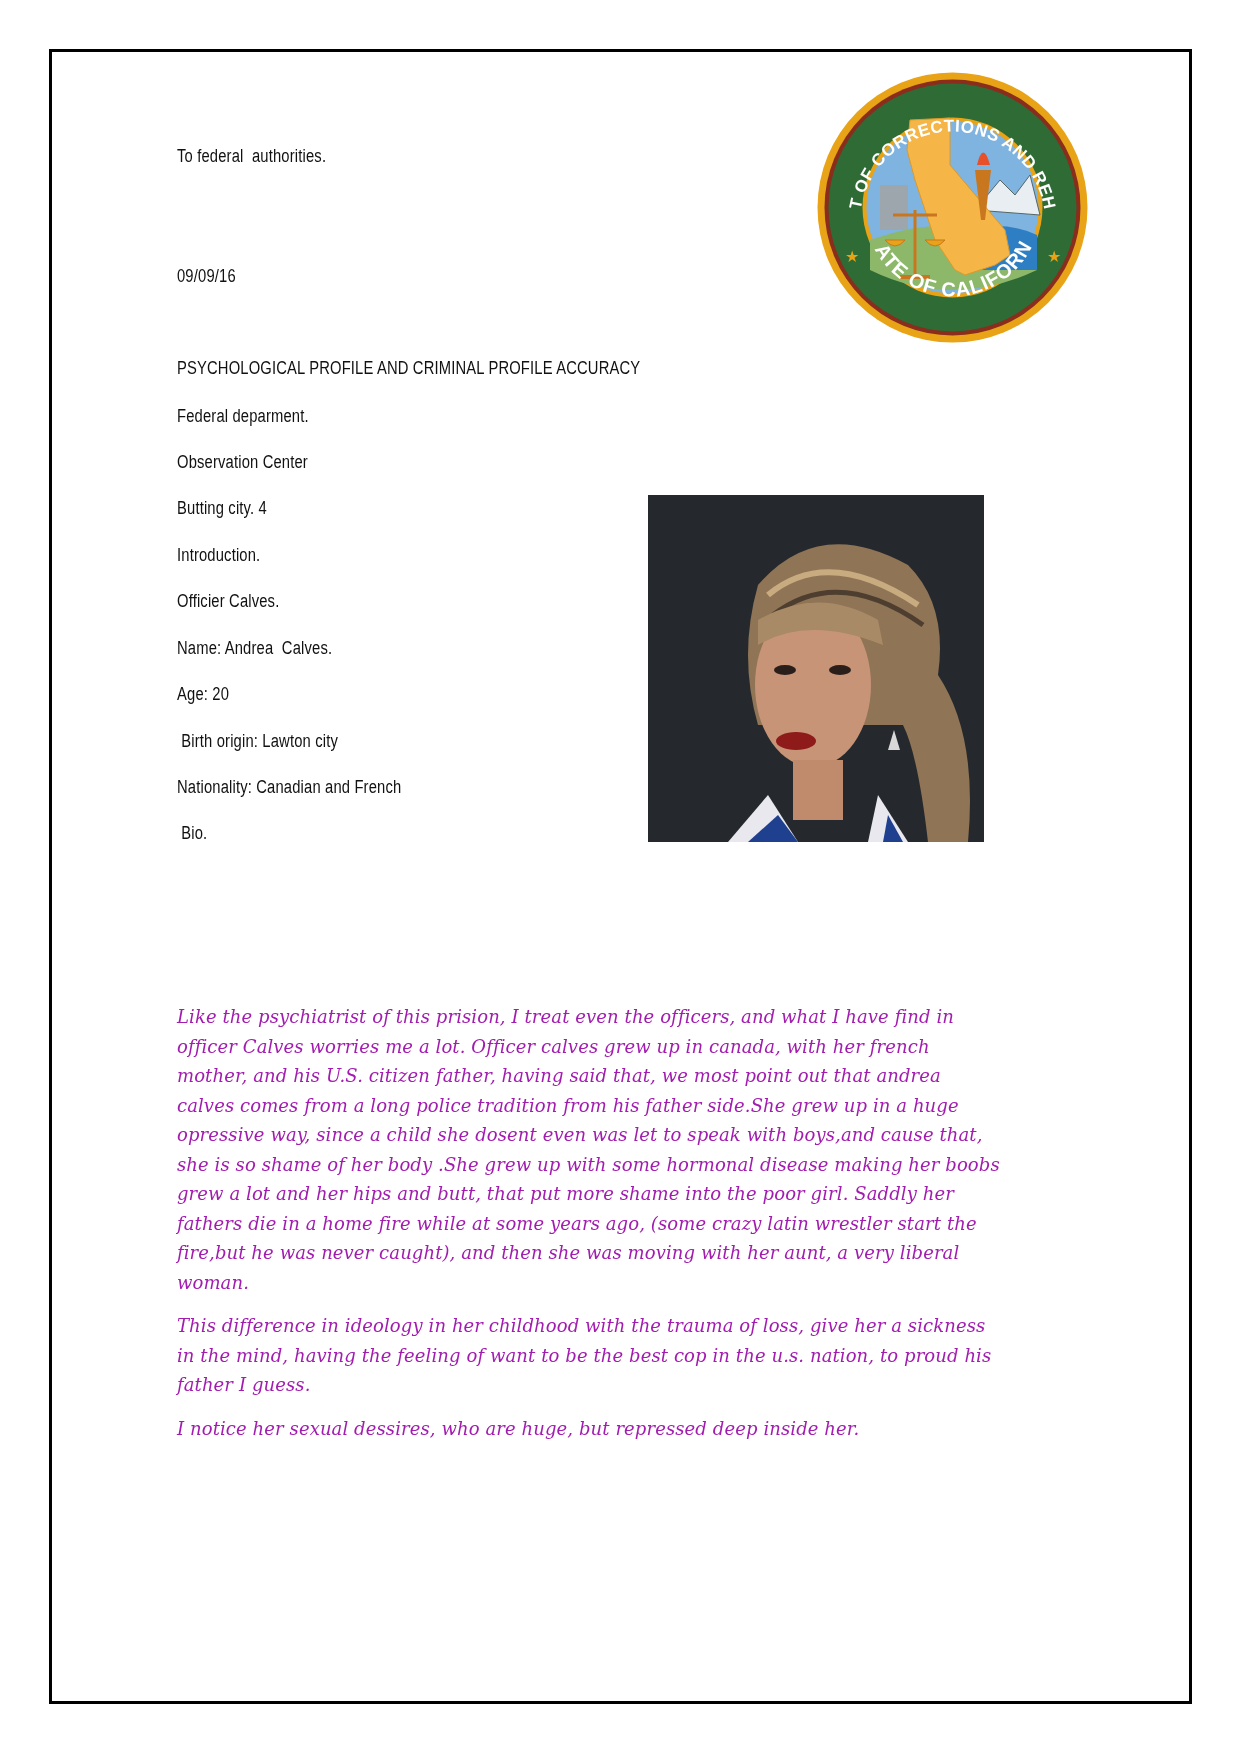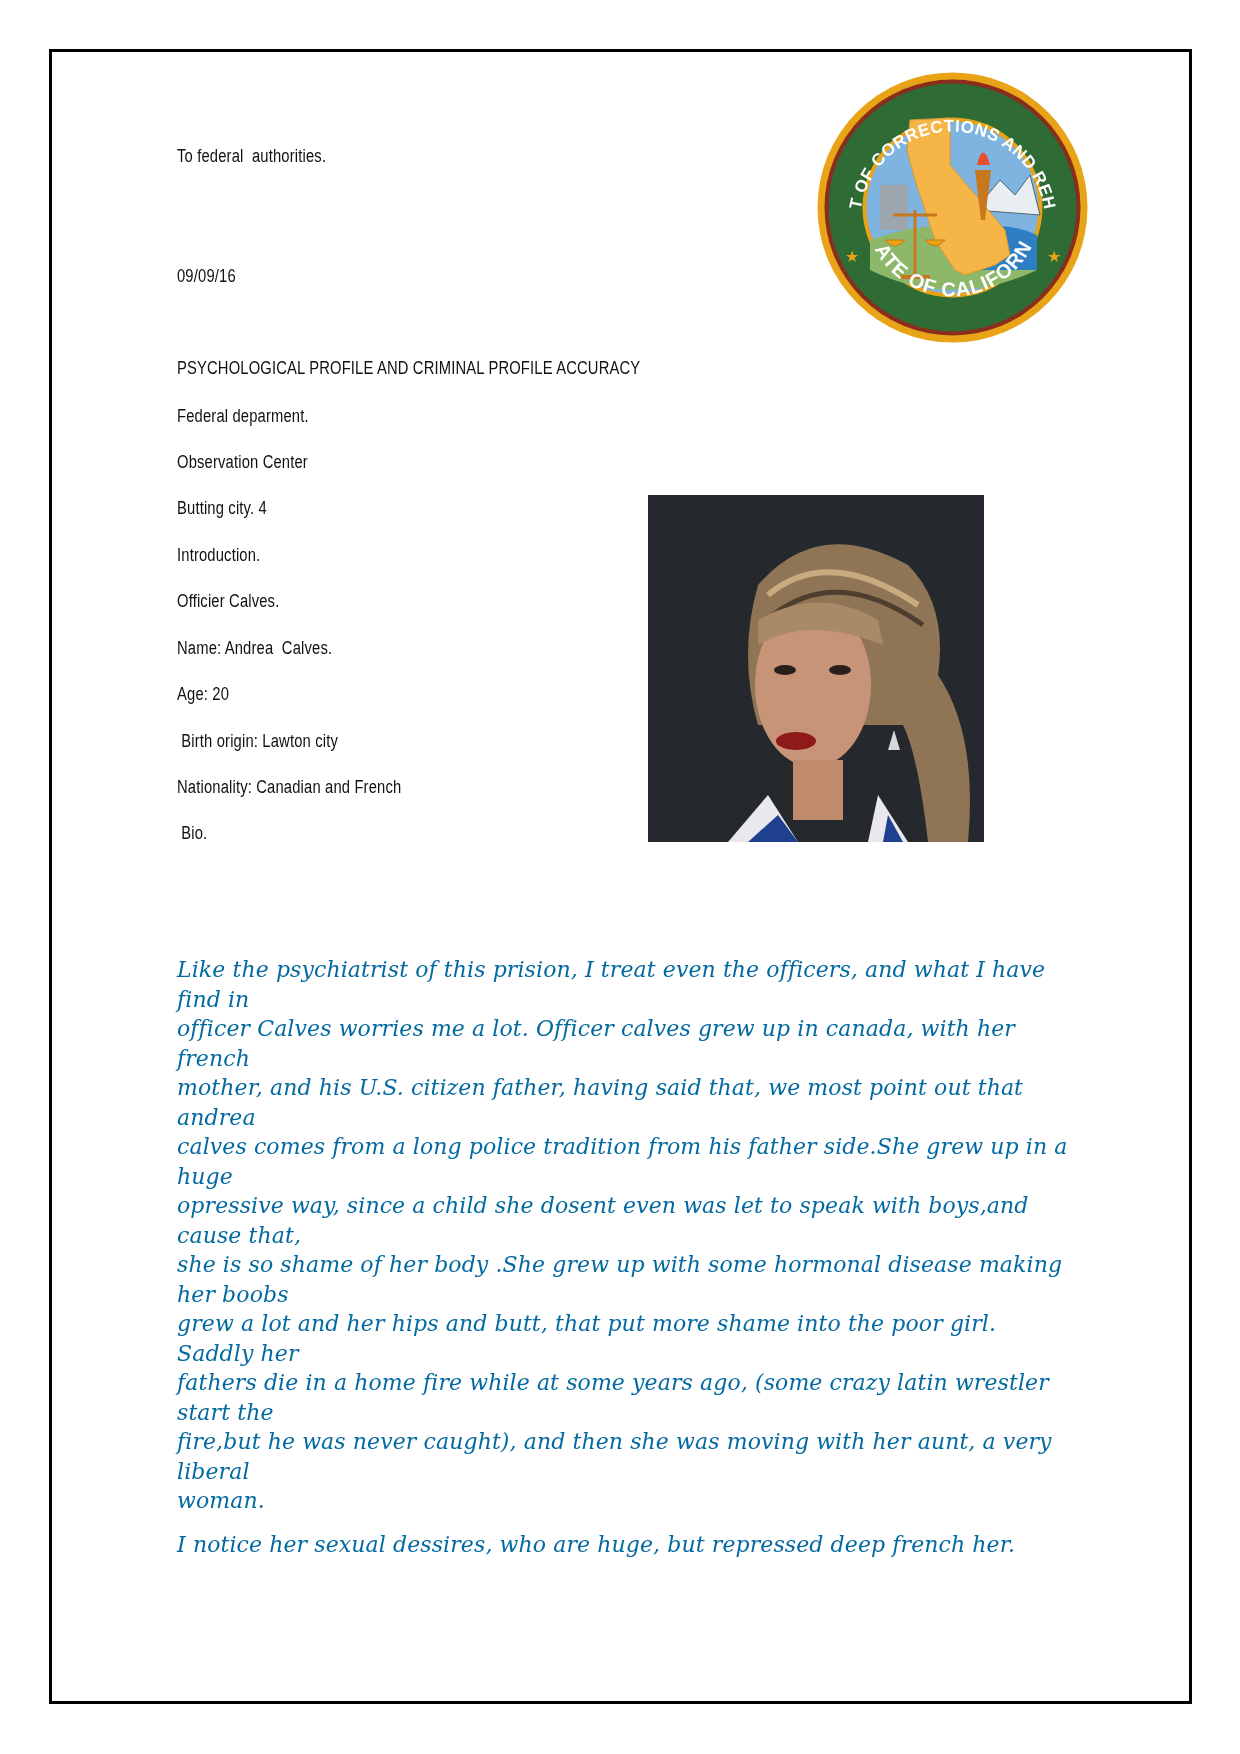--- a/index.html
+++ b/index.html
@@ -14,23 +14,23 @@
     font-size: 18px; color: #111; letter-spacing: 0.2px;
     transform-origin: left top; transform: scaleX(0.82);
     white-space: pre; margin: 0;
   }
   .logo { position: absolute; left: 815px; top: 70px; width: 275px; height: 275px; }
   .photo {
     position: absolute; left: 648px; top: 495px; width: 336px; height: 347px;
     background: #25292d; overflow: hidden;
   }
   .bio {
-    position: absolute; left: 177px; top: 955px; width: 900px;
+    position: absolute; left: 177px; top: 1002px; width: 900px;
     font-family: "DejaVu Serif", serif; font-style: italic;
-    font-size: 22px; line-height: 29.5px; color: #0369a1; letter-spacing: 0.1px;
+    font-size: 18px; line-height: 29.5px; color: #a21caf; letter-spacing: 0.1px;
   }
   .bio p { margin: 0 0 14px 0; white-space: pre-line; }
 </style>
 </head>
 <body>
 
 <div class="page-border"></div>
 
 <p class="cond" style="top:146px">To federal  authorities.</p>
 <p class="cond" style="top:266px">09/09/16</p>
@@ -105,14 +105,17 @@
   <p>Like the psychiatrist of this prision, I treat even the officers, and what I have find in
 officer Calves worries me a lot. Officer calves grew up in canada, with her french
 mother, and his U.S. citizen father,  having said that, we most point out that andrea
 calves comes from a long police tradition from his father side.She  grew up in a huge
 opressive way, since a child she dosent even was let to speak  with boys,and cause that,
 she is so shame of her body .She grew up with some hormonal disease making her boobs
 grew a lot and her hips and butt, that put more shame into  the poor girl. Saddly her
 fathers die in a home fire while at some years ago, (some crazy latin wrestler start the
 fire,but he was never caught), and then she was moving with her aunt, a very liberal
 woman.</p>
-  <p>I notice her sexual dessires, who are huge, but repressed deep french her.</p>
+  <p>This difference  in ideology in her childhood with the trauma of loss, give her a sickness
+in the mind, having the feeling of  want to be the best cop in the u.s. nation, to proud his
+father I guess.</p>
+  <p>I notice her sexual dessires, who are huge, but repressed deep inside her.</p>
 </div>
 
 </body></html>

